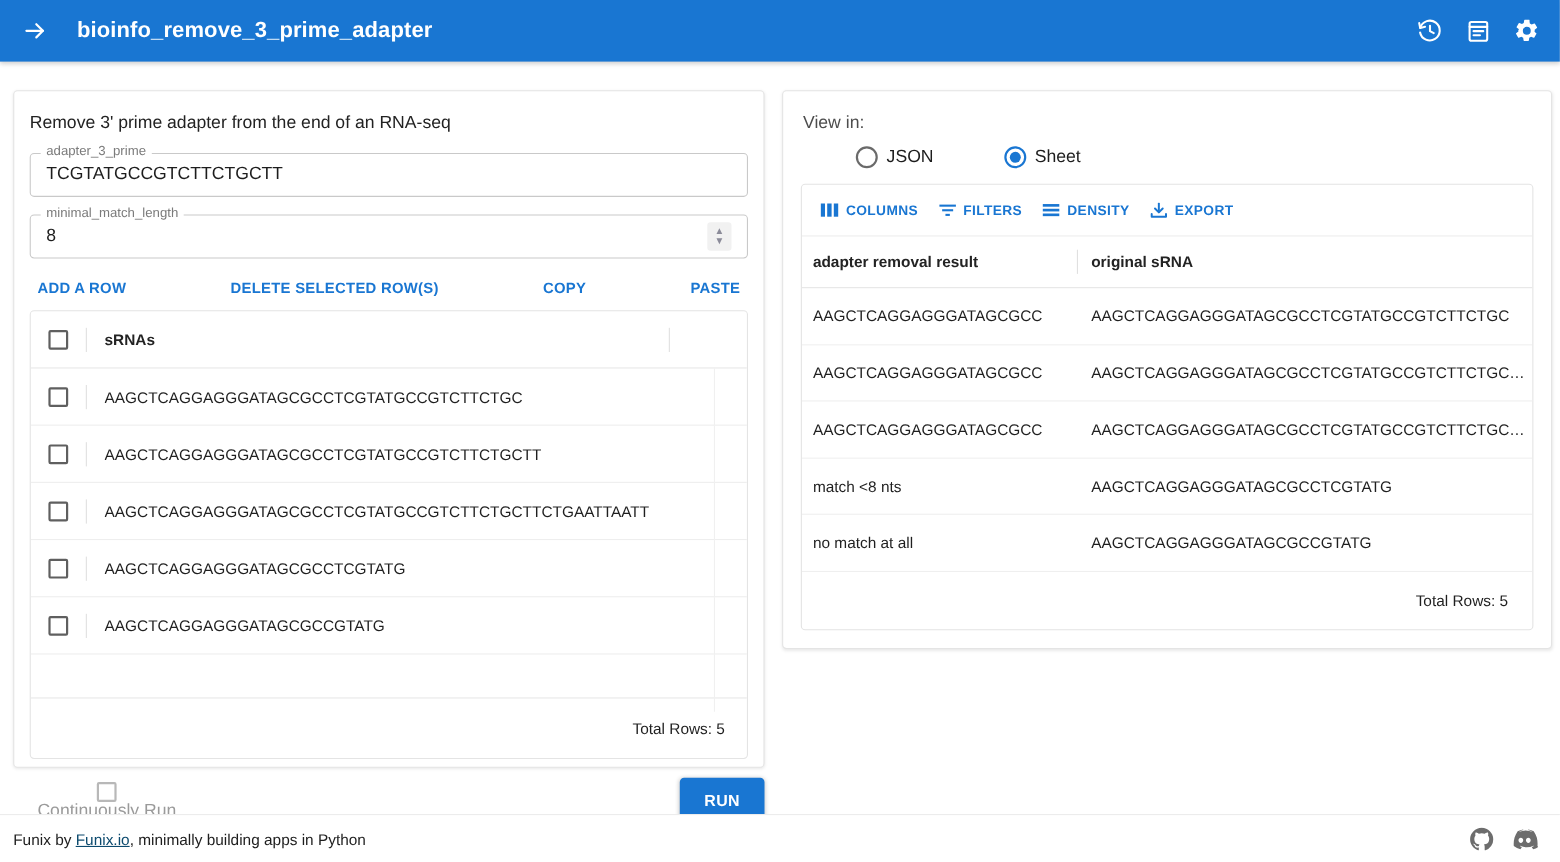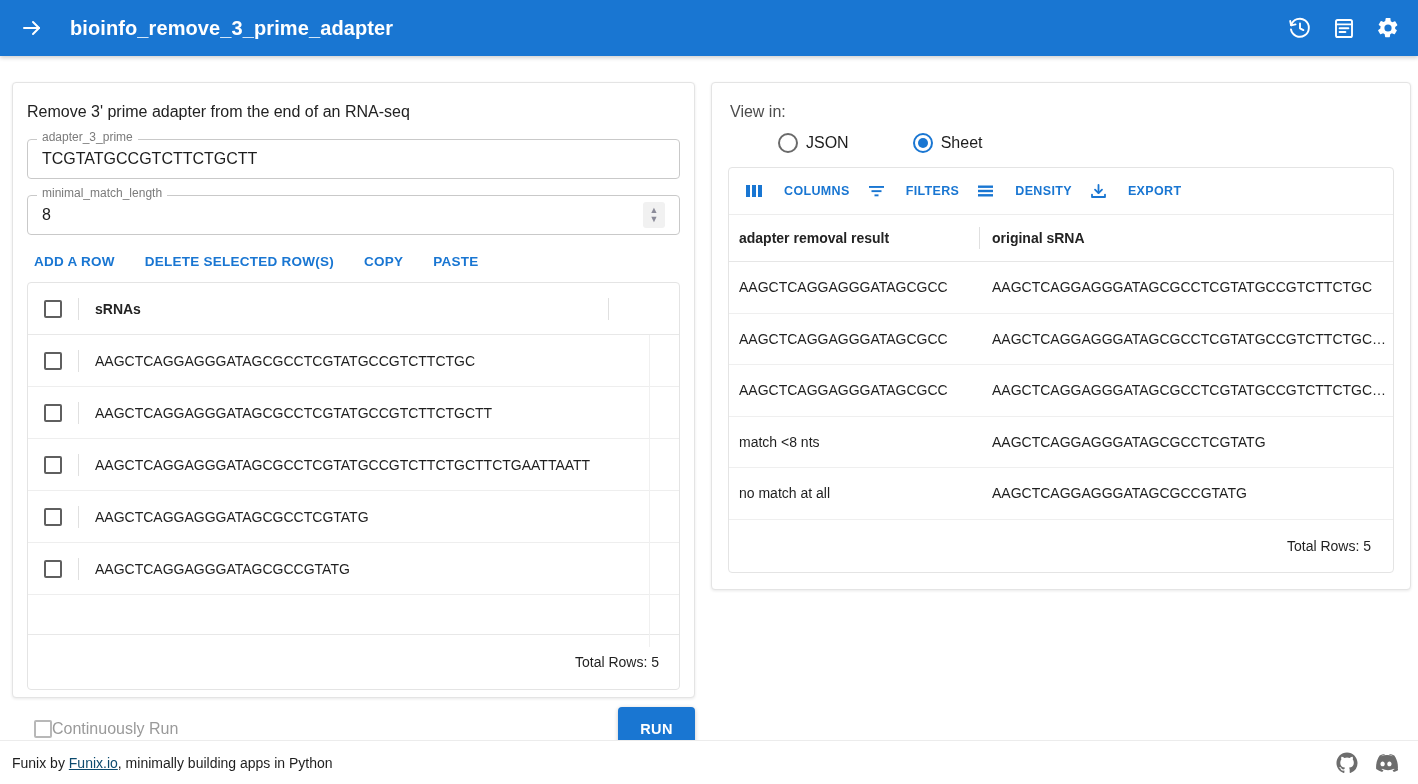--- a/index.html
+++ b/index.html
@@ -100,20 +100,21 @@
   }
   .spinner span {
     font-size: 9px; line-height: 9px; color: #8b8b99;
   }
 
   
   .table-actions {
     display: flex; align-items: center;
     padding: 14px 14px 8px 14px;
     gap: 16px;
+    justify-content: space-between;
   }
   .tbtn {
     color: #1976d2;
     font-size: 13.5px;
     font-weight: bold;
     letter-spacing: .25px;
     padding: 5px 7px;
     border-radius: 4px;
     cursor: pointer;
     white-space: nowrap;
@@ -181,20 +182,21 @@
 
   
   .run-bar {
     position: absolute; left: 12px; top: 650px;
     width: 683px; height: 46px;
     display: flex; align-items: center;
   }
   .cont-run {
     display: flex; align-items: center; 
     padding-left: 22px;
+    flex-direction: column;
   }
   .cont-run-label { font-size: 16px; color: #9a9a9a; }
   .run-btn {
     margin-left: auto;
     background: #1976d2;
     color: #fff;
     font-size: 14.5px; font-weight: bold; letter-spacing: .4px;
     width: 77px; height: 45px;
     border-radius: 4px;
     display: flex; align-items: center; justify-content: center;
@@ -238,21 +240,21 @@
     border-radius: 4px;
     overflow: hidden;
   }
   .sheet-toolbar {
     display: flex; align-items: center;
     height: 46px;
     padding-left: 10px;
     gap: 4px;
   }
   .tool {
-    display: flex; align-items: center; gap: 21px;
+    display: flex; align-items: center; gap: 6px;
     color: #1976d2;
     font-size: 12.5px; font-weight: bold; letter-spacing: .35px;
     padding: 5px 7px; border-radius: 4px;
     cursor: pointer;
   }
   .tool svg { display: block; }
 
   .sheet-head {
     display: flex; align-items: center;
     height: 48px;

